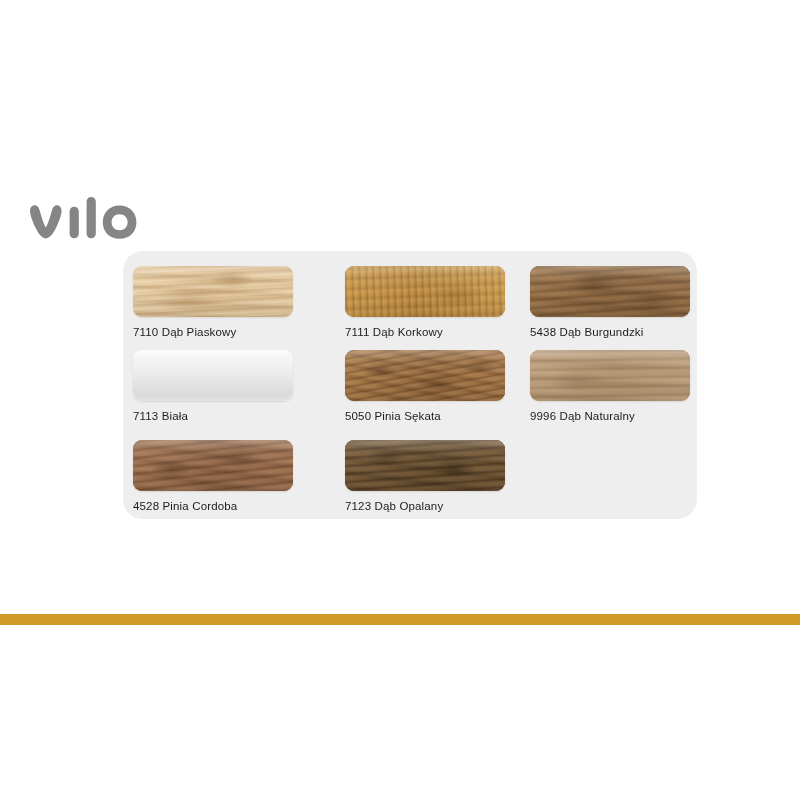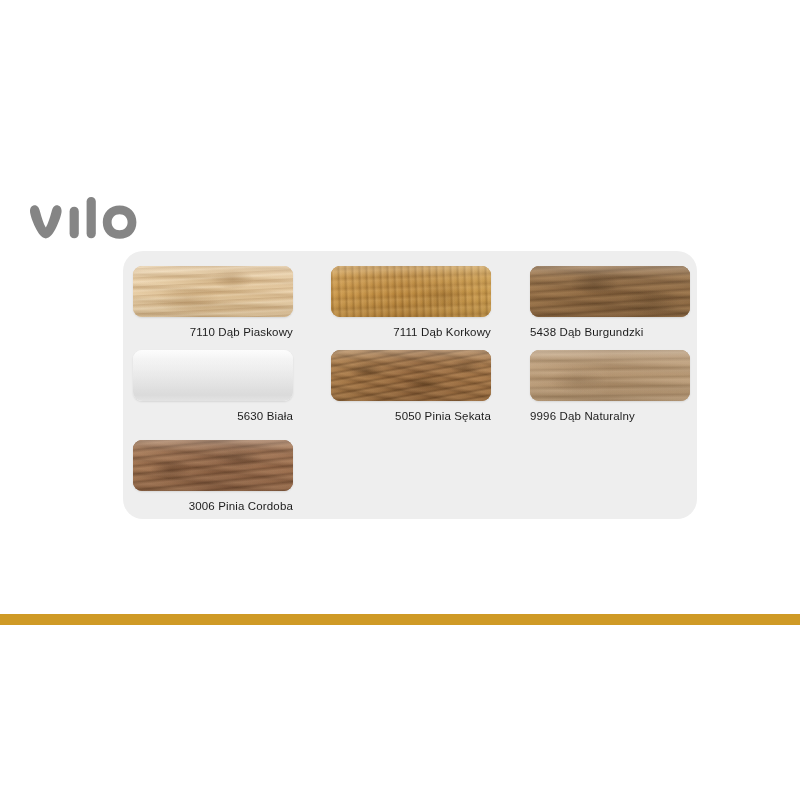--- a/index.html
+++ b/index.html
@@ -42,22 +42,22 @@
     top: 0;
     width: 100%;
     height: 100%;
   }
 
   .cell {
     position: absolute;
     width: 160px;
   }
   
-  .col-0 { left: 10px; text-align: right; }
-  .col-1 { left: 208px; text-align: right; }
+  .col-0 { left: 10px; }
+  .col-1 { left: 222px; }
   .col-2 { left: 407px; }
   
   .row-0 { top: 15px; }
   .row-1 { top: 99px; }
   .row-2 { top: 189px; }
 
   .chip {
     width: 160px;
     height: 51px;
     border-radius: 9px;
@@ -276,21 +276,21 @@
         <div class="sheen"></div>
       </div>
       <div class="label">5438 Dąb Burgundzki</div>
     </div>
 
     <div class="cell col-0 row-1">
       <div class="chip">
         <div class="grain w-7113"></div>
         <div class="sheen"></div>
       </div>
-      <div class="label">5630 Biała</div>
+      <div class="label">7113 Biała</div>
     </div>
 
     <div class="cell col-1 row-1">
       <div class="chip">
         <div class="grain w-7120"></div>
         <div class="sheen"></div>
       </div>
       <div class="label">5050 Pinia Sękata</div>
     </div>
 
@@ -300,20 +300,27 @@
         <div class="sheen"></div>
       </div>
       <div class="label">9996 Dąb Naturalny</div>
     </div>
 
     <div class="cell col-0 row-2">
       <div class="chip">
         <div class="grain w-7122"></div>
         <div class="sheen"></div>
       </div>
-      <div class="label">3006 Pinia Cordoba</div>
-    </div>
-
+      <div class="label">4528 Pinia Cordoba</div>
+    </div>
+
+    <div class="cell col-1 row-2">
+      <div class="chip">
+        <div class="grain w-7123"></div>
+        <div class="sheen"></div>
+      </div>
+      <div class="label">7123 Dąb Opalany</div>
+    </div>
 
   </div>
 </div>
 
 <div class="gold-bar"></div>
 
 </body></html>

